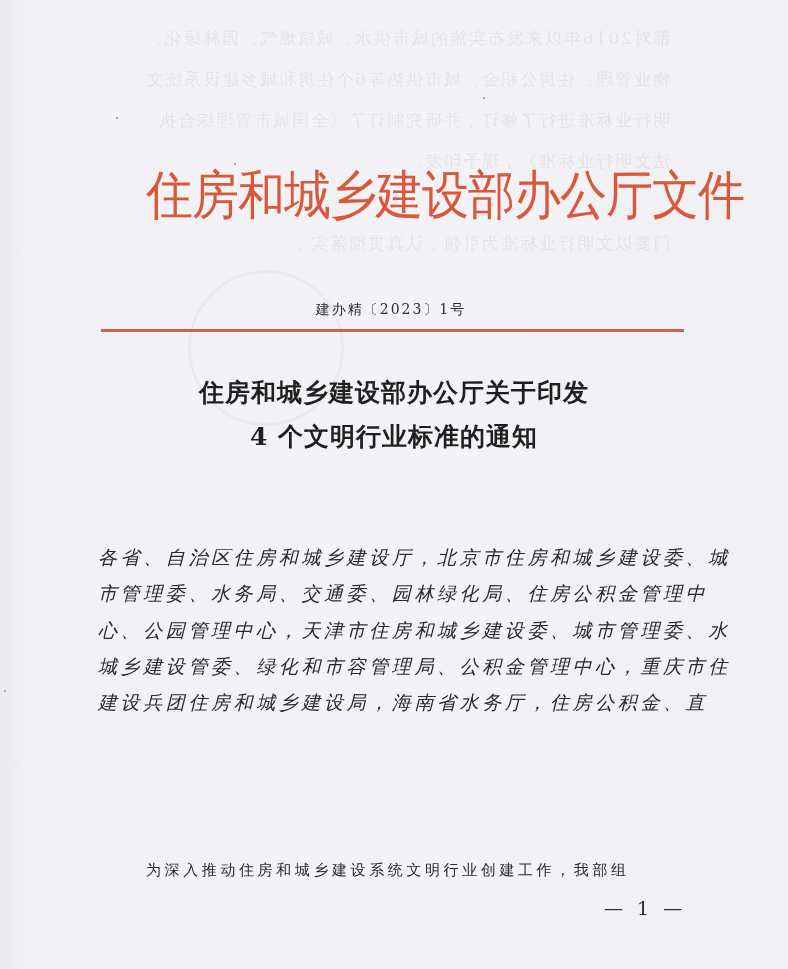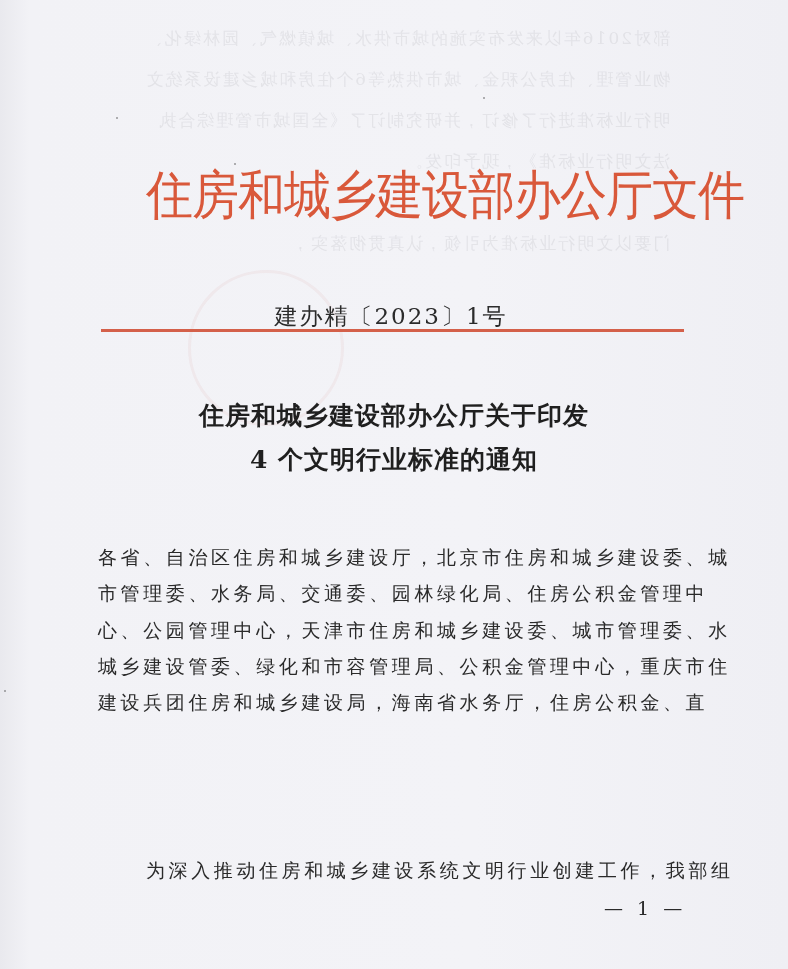--- a/index.html
+++ b/index.html
@@ -35,44 +35,45 @@
     font-family: "DejaVu Serif", "Liberation Serif", serif;
     font-size: 47px; font-weight: normal;
     letter-spacing: -1px;
     transform: scaleY(1.12);
     transform-origin: top left;
     white-space: nowrap;
   }
   .doc-number {
     position: absolute; left: 0; width: 788px; top: 301px;
     text-align: center;
-    font-size: 23px; letter-spacing: 2px; color: #2b2b2b;
+    font-size: 14px; letter-spacing: 2px; color: #2b2b2b;
     padding-right: 6px;
     box-sizing: border-box;
   }
   .red-rule {
     position: absolute; left: 101px; top: 329px; width: 583px; height: 3px;
     background: #d4604a;
   }
   .title {
-    position: absolute; left: 0; width: 788px; top: 394px;
+    position: absolute; left: 0; width: 788px; top: 371px;
     text-align: center;
     font-size: 25px; font-weight: bold; color: #1f1f1f;
     line-height: 44px; letter-spacing: 1px;
   }
   .title-line { display: block; white-space: nowrap; }
   .body {
     position: absolute; left: 98px; top: 539px; width: 600px;
     font-size: 19px; line-height: 36.3px; color: #2a2a2a;
     letter-spacing: 3.6px;
+    font-style: italic;
   }
   .body-line { display: block; white-space: nowrap; }
   .para {
     position: absolute; left: 146px; top: 855px; width: 560px;
-    font-size: 19px; line-height: 30px; color: #2a2a2a;
+    font-size: 15px; line-height: 30px; color: #2a2a2a;
     letter-spacing: 3.6px; white-space: nowrap;
   }
   .page-num {
     position: absolute; left: 604px; top: 897px;
     font-size: 19px; color: #2a2a2a; letter-spacing: 4px; white-space: nowrap;
   }
   .speck { position: absolute; width: 2px; height: 2px; background: rgba(60,60,60,0.5); border-radius: 1px; }
 </style>
 </head>
 <body>

